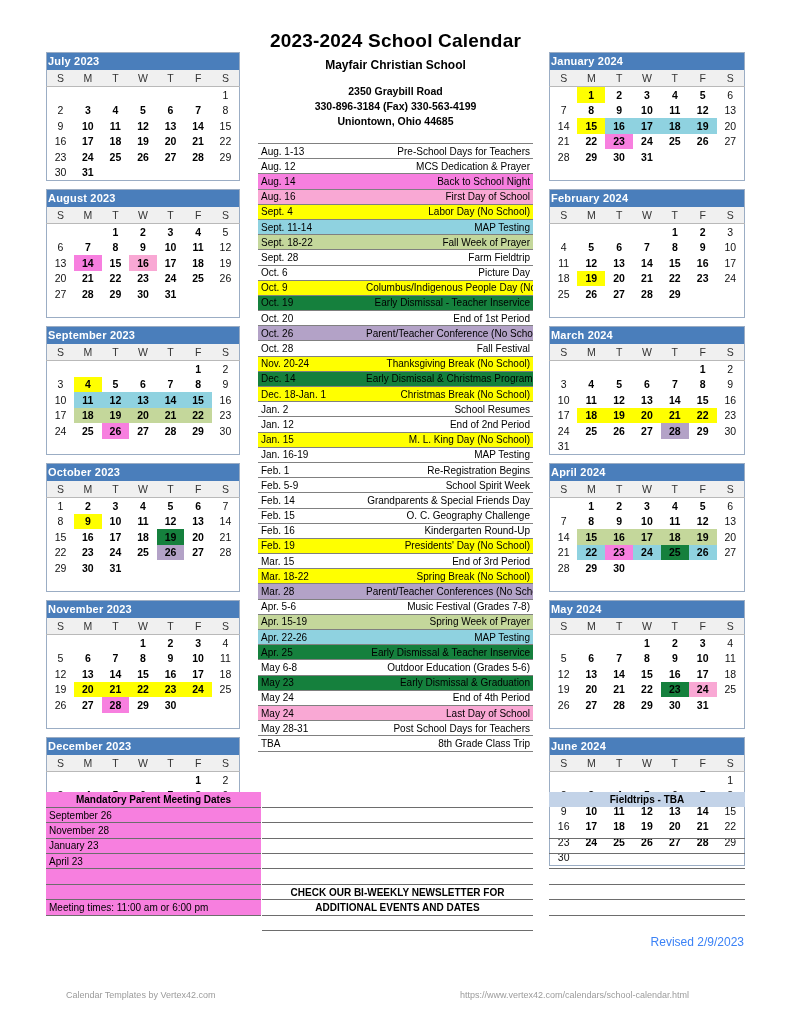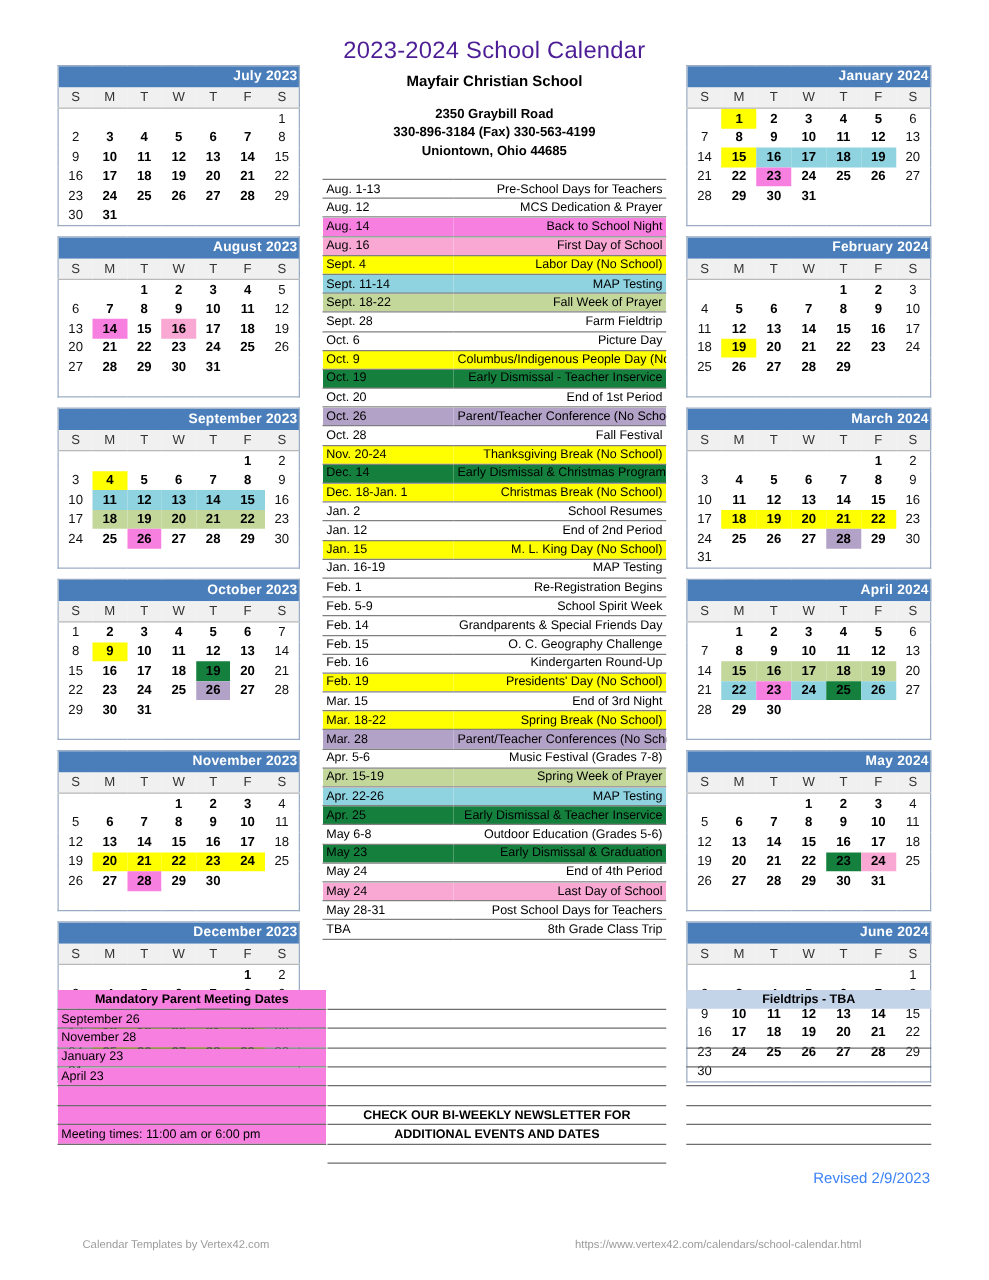--- a/index.html
+++ b/index.html
@@ -48,21 +48,21 @@
     border-collapse: collapse;
     table-layout: fixed;
     margin-bottom: 8px;
     border: 1px solid #9badc4;
   }
   .month .m-title {
     background: #4a7ebb;
     color: #ffffff;
     font-size: 11px;
     font-weight: bold;
-    text-align: right;
+    text-align: left;
     height: 15px;
     line-height: 15px;
     letter-spacing: .2px;
   }
   .month .dow th {
     background: #f0f0f0;
     color: #333333;
     font-size: 10.5px;
     font-weight: normal;
     text-align: center;
@@ -88,22 +88,22 @@
   .hl-orange  { background: #f9a8d4; }
   .hl-blue    { background: #8fd2e0; }
   .hl-green   { background: #c4d79b; }
   .hl-gray    { background: #15803d; }
   .hl-purple  { background: #b3a2c7; }
 
   
   .hdr-title {
     text-align: center;
     font-size: 19px;
-    font-weight: normal;
-    color: #4c1d95;
+    font-weight: bold;
+    color: #000000;
     letter-spacing: .2px;
     margin: 0 0 6px 0;
   }
   .hdr-school {
     text-align: center;
     font-size: 12px;
     font-weight: bold;
     color: #000;
     margin: 0 0 12px 0;
   }
@@ -768,21 +768,21 @@
           <tr>
             <td class="ev-date">Feb. 16</td>
             <td class="ev-desc">Kindergarten Round-Up</td>
           </tr>
           <tr class="hl-yellow">
             <td class="ev-date">Feb. 19</td>
             <td class="ev-desc">Presidents' Day (No School)</td>
           </tr>
           <tr>
             <td class="ev-date">Mar. 15</td>
-            <td class="ev-desc">End of 3rd Night</td>
+            <td class="ev-desc">End of 3rd Period</td>
           </tr>
           <tr class="hl-yellow">
             <td class="ev-date">Mar. 18-22</td>
             <td class="ev-desc">Spring Break (No School)</td>
           </tr>
           <tr class="hl-purple">
             <td class="ev-date">Mar. 28</td>
             <td class="ev-desc">Parent/Teacher Conferences (No School)</td>
           </tr>
           <tr>

